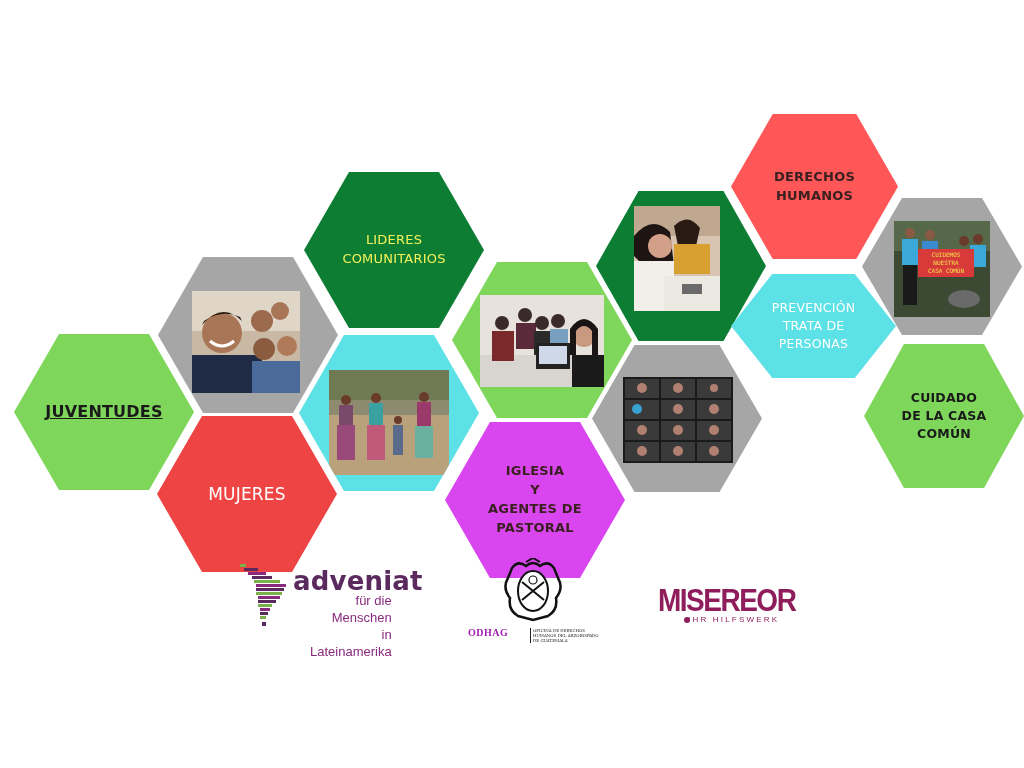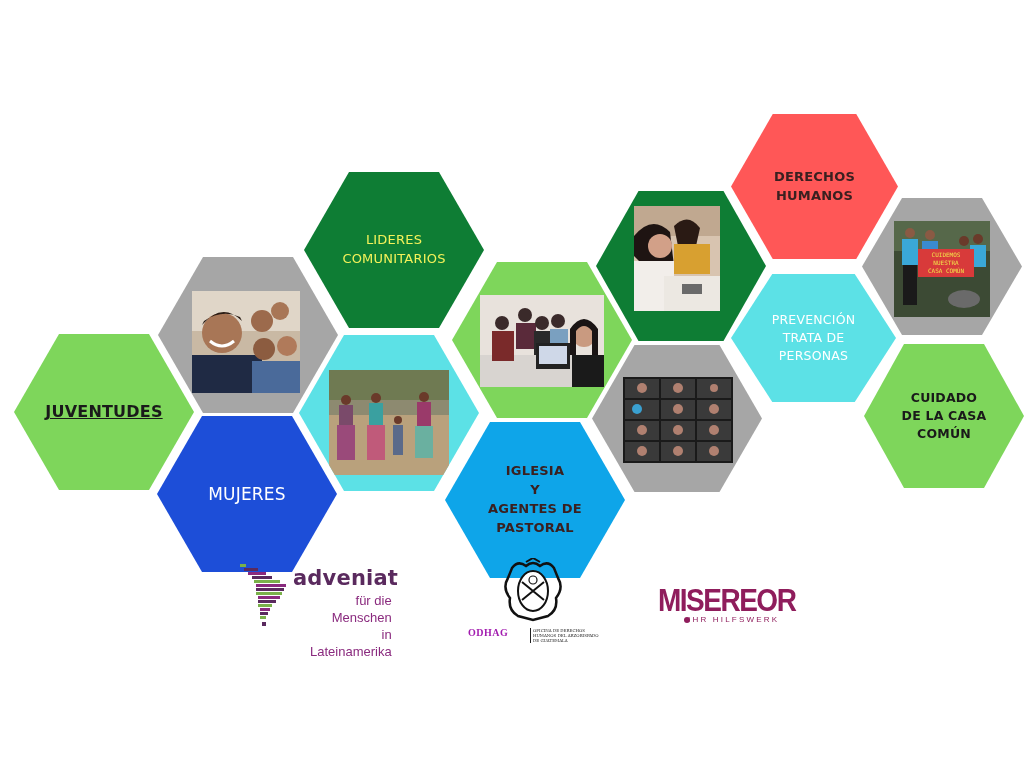--- a/index.html
+++ b/index.html
@@ -19,21 +19,21 @@
     white-space: pre-line;
     letter-spacing: 0.2px;
   }
   .photo {
     position: absolute;
     overflow: hidden;
   }
   .photo svg { width: 100%; height: 100%; display: block; }
 
   .logo { position: absolute; }
-  .adveniat-word { position: absolute; font-family: "DejaVu Sans", sans-serif; font-weight: bold; color: #5a2a5e; font-size: 21px; letter-spacing: 0.2px; }
+  .adveniat-word { position: absolute; font-family: "DejaVu Sans", sans-serif; font-weight: bold; color: #5a2a5e; font-size: 26px; letter-spacing: 0.2px; }
   .adveniat-sub { position: absolute; font-family: Liberation Sans, sans-serif; color: #8a2a7e; font-size: 13px; line-height: 17px; white-space: pre-line; }
   .odhag-word { position: absolute; font-family: Liberation Serif, serif; font-weight: bold; color: #a21caf; font-size: 10px; letter-spacing: 0.5px; }
   .odhag-sub { position: absolute; font-family: "DejaVu Serif", serif; color: #222; font-size: 4px; line-height: 5px; white-space: pre-line; border-left: 1px solid #222; padding-left: 2px; }
   .misereor-word { position: absolute; font-family: "Liberation Sans", sans-serif; font-weight: bold; color: #8f1d5c; font-size: 28px; letter-spacing: -1.5px; transform: scaleY(1.15); transform-origin: left top; }
   .misereor-sub { position: absolute; font-family: "Liberation Sans", sans-serif; color: #8f1d5c; font-size: 8px; letter-spacing: 2.2px; }
   .misereor-dot { position: absolute; width: 6px; height: 6px; border-radius: 50%; background: #8f1d5c; }
 </style>
 </head>
 <body>
 
@@ -57,21 +57,21 @@
       <path d="M18 50 Q30 60 42 50" stroke="#fff" stroke-width="3" fill="none"></path>
     </svg>
   </div>
 </div>
 
 <div class="hex" style="left:304px; top:124px; width:180px; height:156px; background:#0e7d34;">
   <span class="label" style="color:#f4f25a; font-size:13px; font-weight:normal;">LIDERES
 COMUNITARIOS</span>
 </div>
 
-<div class="hex" style="left:157px; top:368px; width:180px; height:156px; background:#1d4ed8;">
+<div class="hex" style="left:157px; top:368px; width:180px; height:156px; background:#ef4444;">
   <span class="label" style="color:#ffffff; font-size:17px; font-weight:normal;">MUJERES</span>
 </div>
 
 <div class="hex" style="left:299px; top:287px; width:180px; height:156px; background:#5ce1e6;">
   <div class="photo" style="left:30px; top:35px; width:120px; height:105px;">
     <svg viewBox="0 0 120 105" preserveAspectRatio="none">
       <rect width="120" height="105" fill="#b9a17c"></rect>
       <rect width="120" height="40" fill="#6f7a52"></rect>
       <rect x="0" y="30" width="120" height="15" fill="#8d8a70"></rect>
       <rect x="10" y="35" width="14" height="20" fill="#7a4a6a"></rect>
@@ -104,21 +104,21 @@
       <rect x="70" y="34" width="18" height="22" fill="#7aa0c0"></rect>
       <rect x="56" y="48" width="34" height="26" fill="#222"></rect>
       <rect x="59" y="51" width="28" height="18" fill="#cfd8e8"></rect>
       <circle cx="104" cy="40" r="12" fill="#c99a80"></circle>
       <path d="M90 34 Q104 14 118 34 L118 60 L112 60 L112 36 Q104 26 96 36 L96 60 L90 60Z" fill="#1a1414"></path>
       <rect x="92" y="60" width="32" height="32" fill="#1a1a1a"></rect>
     </svg>
   </div>
 </div>
 
-<div class="hex" style="left:445px; top:374px; width:180px; height:156px; background:#0ea5e9;">
+<div class="hex" style="left:445px; top:374px; width:180px; height:156px; background:#d946ef;">
   <span class="label" style="color:#3a2020; font-size:13px;">IGLESIA
 Y
 AGENTES DE
 PASTORAL</span>
 </div>
 
 <div class="hex" style="left:596px; top:143px; width:170px; height:150px; background:#0e7d34;">
   <div class="photo" style="left:38px; top:15px; width:86px; height:105px;">
     <svg viewBox="0 0 86 105" preserveAspectRatio="none">
       <rect width="86" height="105" fill="#d8c4b0"></rect>
@@ -168,21 +168,21 @@
       </g>
     </svg>
   </div>
 </div>
 
 <div class="hex" style="left:731px; top:66px; width:167px; height:145px; background:#ff5757;">
   <span class="label" style="color:#3a2020; font-size:13px;">DERECHOS
 HUMANOS</span>
 </div>
 
-<div class="hex" style="left:731px; top:226px; width:165px; height:128px; background:#5ce1e6;">
+<div class="hex" style="left:731px; top:226px; width:165px; height:104px; background:#5ce1e6;">
   <span class="label" style="color:#ffffff; font-size:12.5px; font-weight:normal;">PREVENCIÓN
 TRATA DE
 PERSONAS</span>
 </div>
 
 <div class="hex" style="left:862px; top:150px; width:160px; height:137px; background:#a6a6a6;">
   <div class="photo" style="left:32px; top:23px; width:96px; height:96px;">
     <svg viewBox="0 0 96 96" preserveAspectRatio="none">
       <rect width="96" height="96" fill="#3c4a34"></rect>
       <rect x="0" y="0" width="96" height="30" fill="#56684a"></rect>

